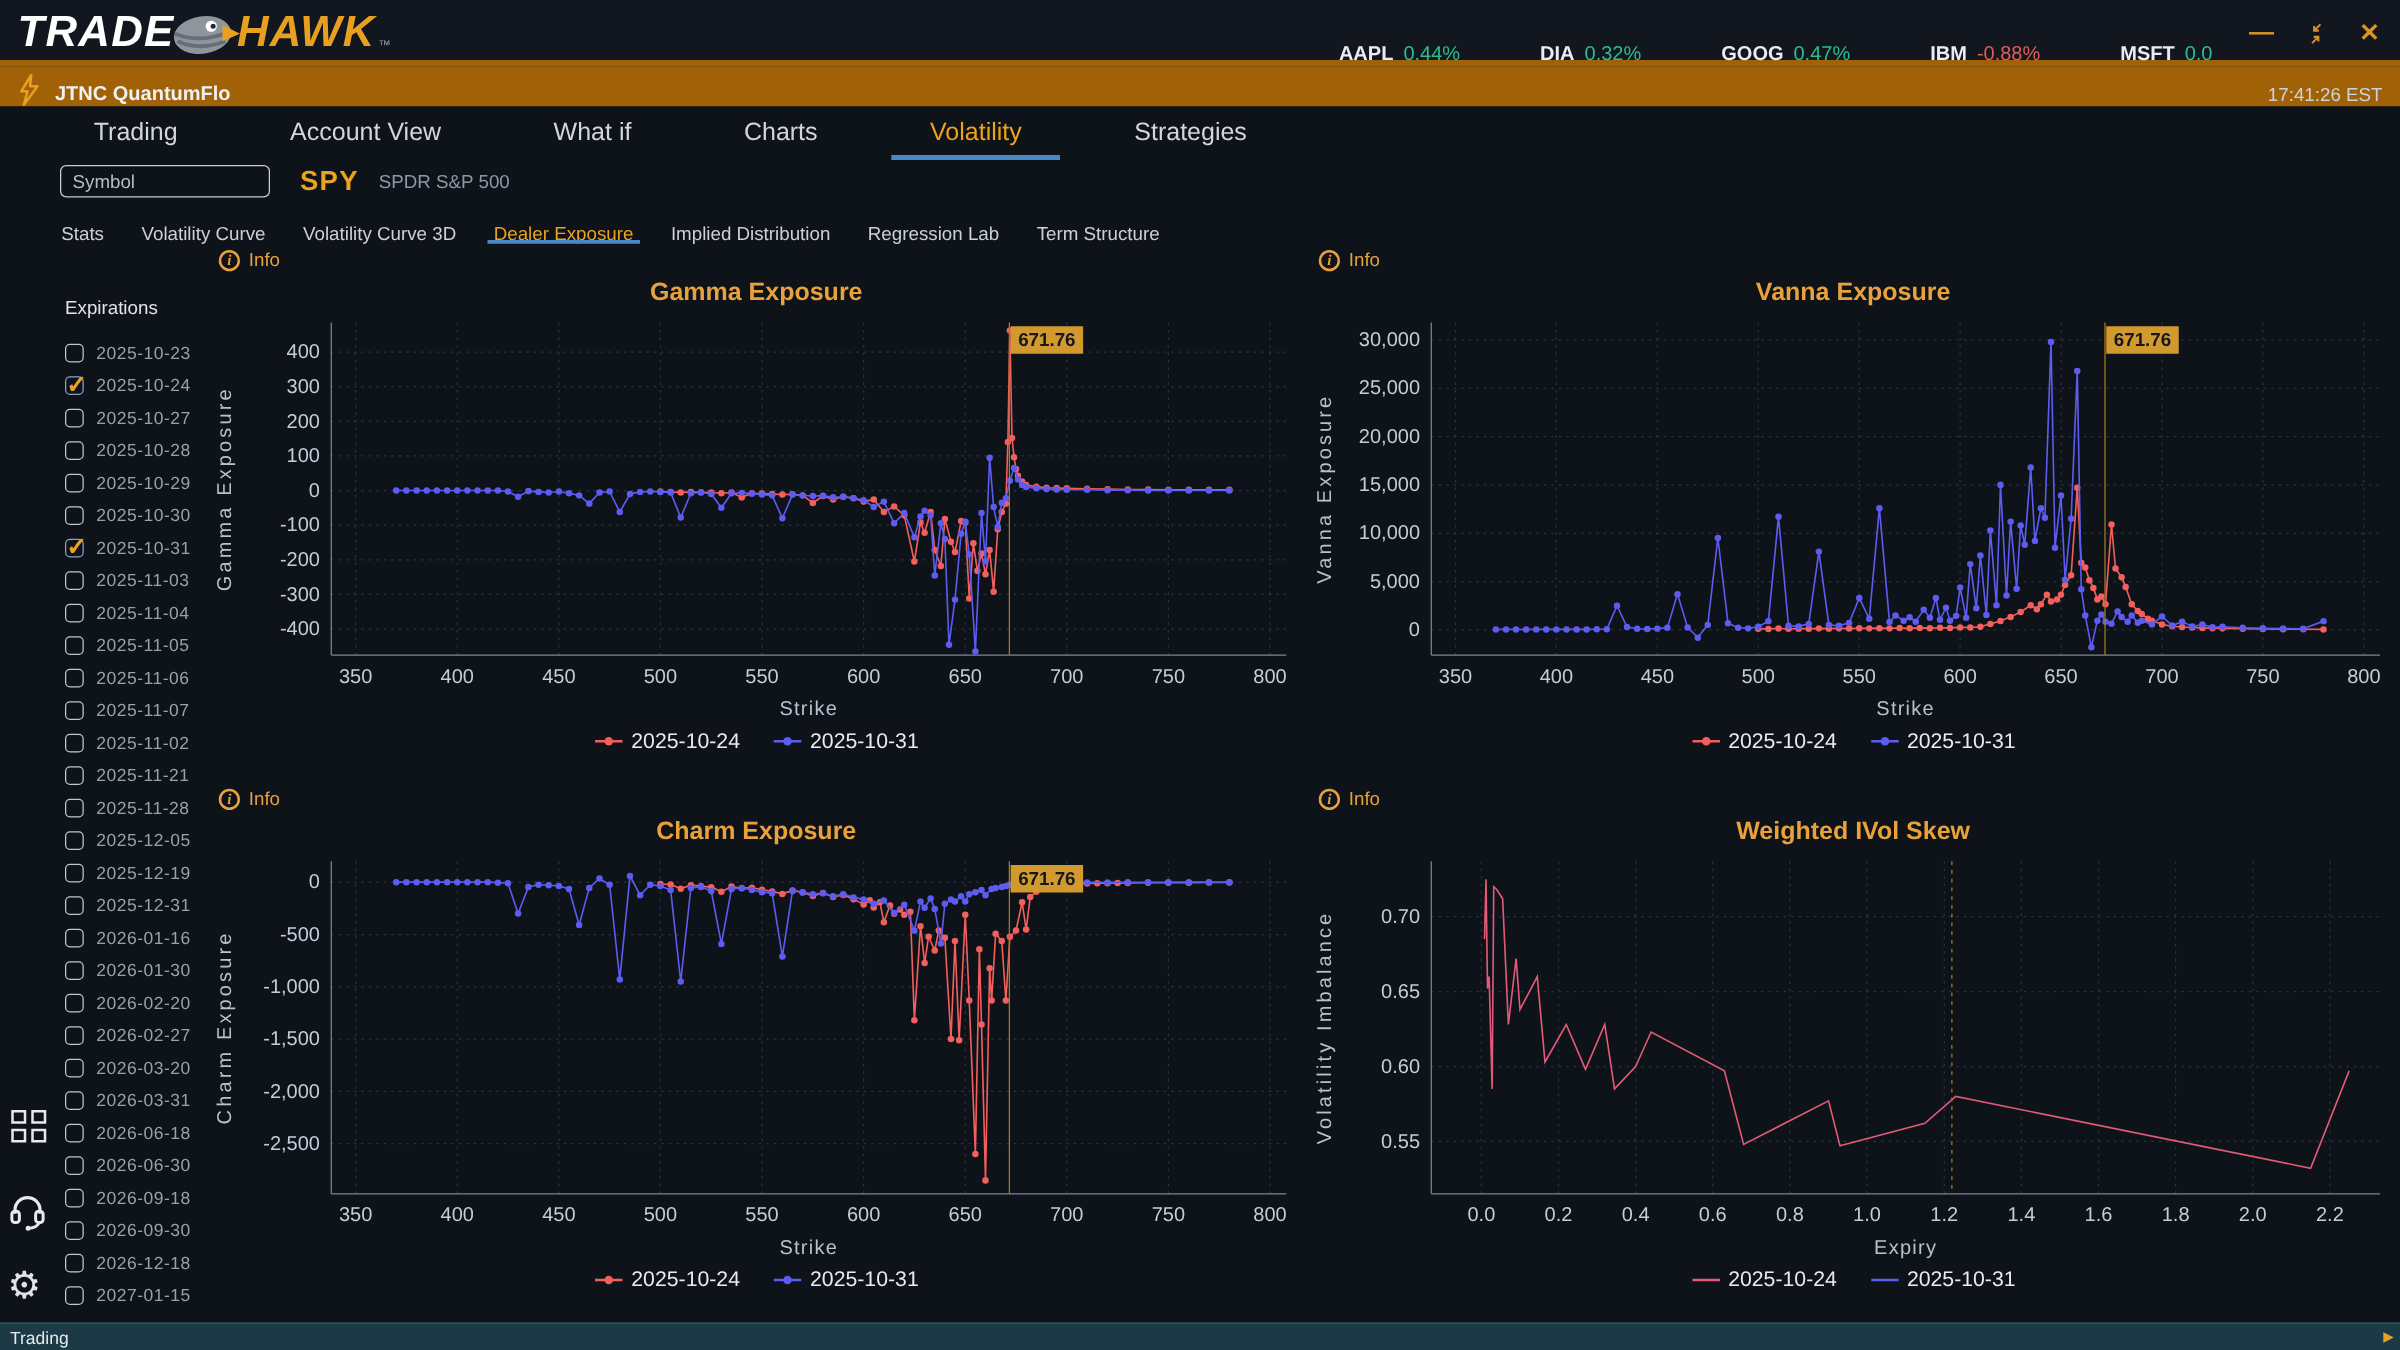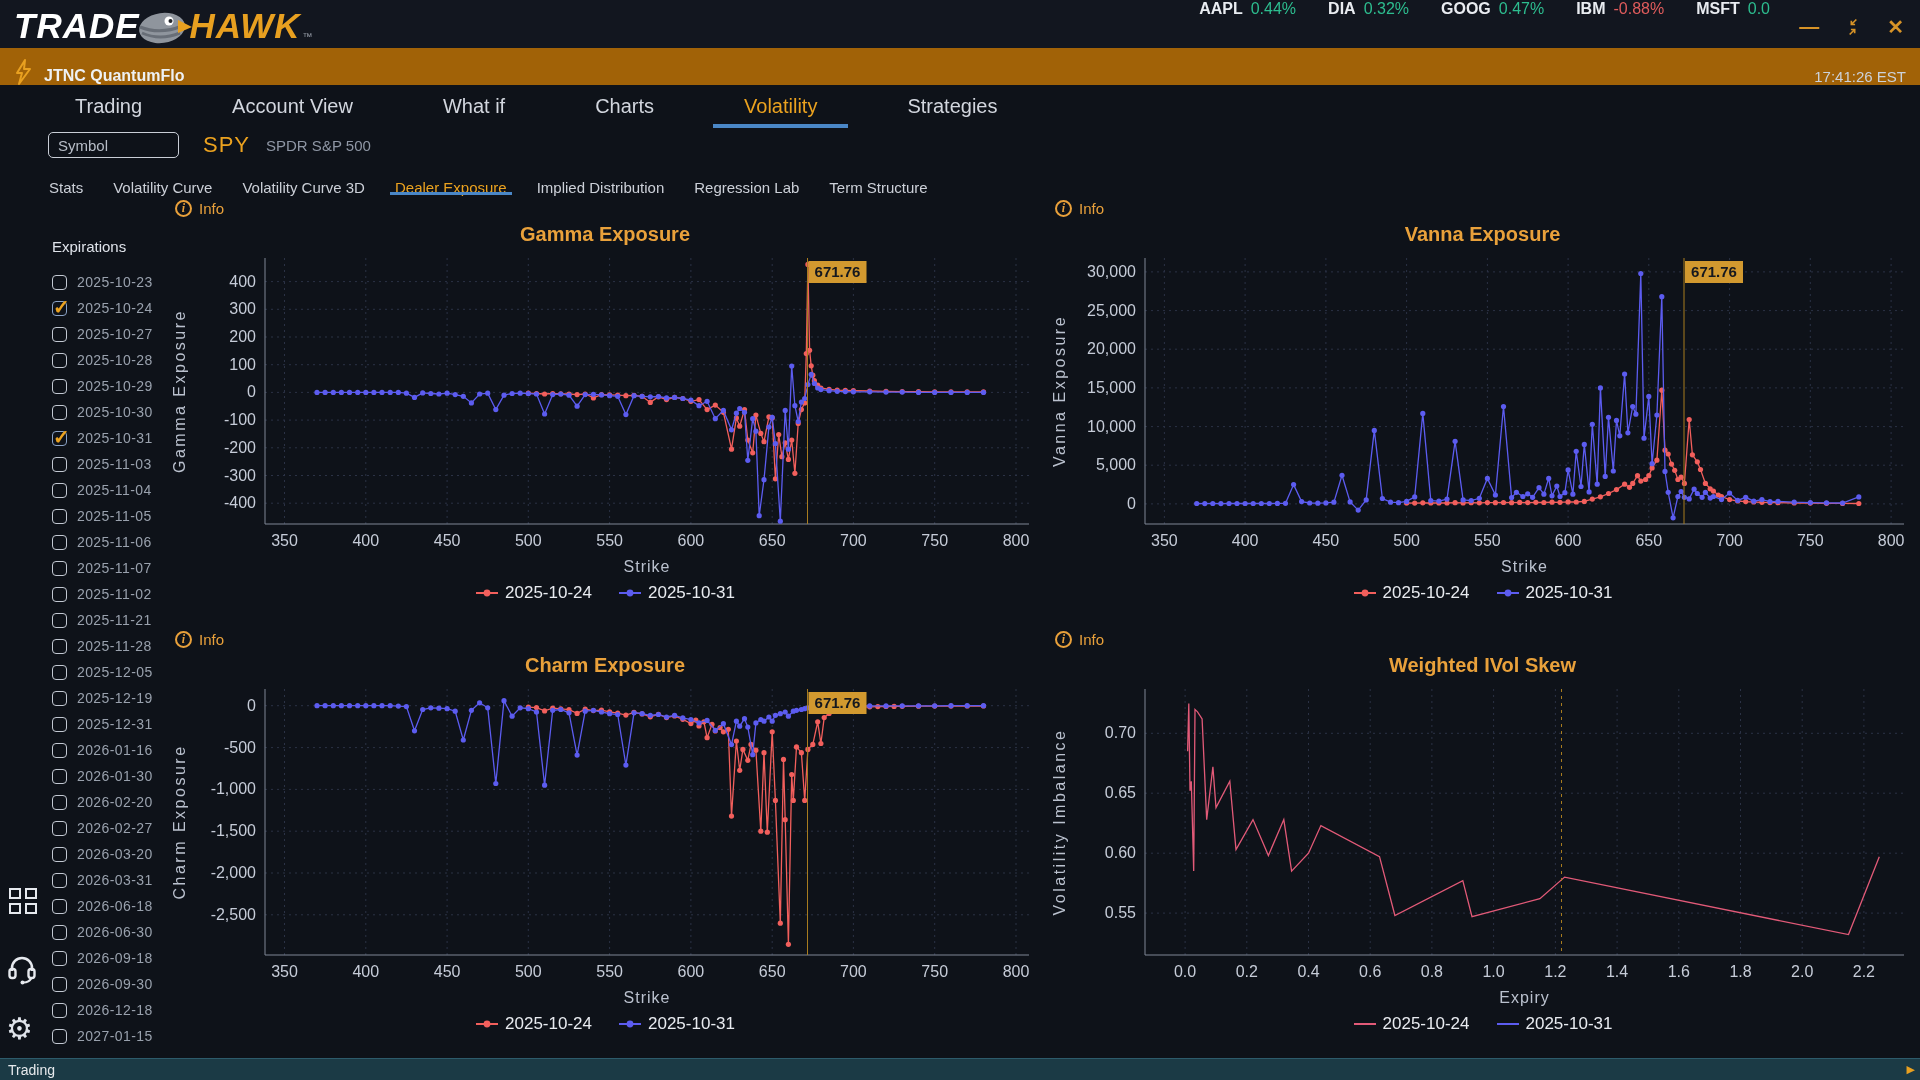--- a/index.html
+++ b/index.html
@@ -6,21 +6,21 @@
   *{box-sizing:border-box;font-family:"Liberation Sans",sans-serif;}
   .app{position:relative;width:1920px;height:1080px;background:#0e1219;overflow:hidden;color:#d5d9e0;}
 
   
   .topbar{position:absolute;left:0;top:0;right:0;height:53px;background:#12161f;border-bottom:5px solid #a16207;}
   .logo{position:absolute;left:14px;top:5px;display:flex;align-items:flex-start;}
   .logo-trade{font-style:italic;font-weight:900;font-size:35px;color:#ffffff;letter-spacing:1px;line-height:42px;}
   .logo-hawk{font-style:italic;font-weight:900;font-size:35px;color:#e8a020;letter-spacing:1px;line-height:42px;}
   .logo-tm{color:#9aa0ab;font-size:10px;margin-top:26px;margin-left:2px;}
   .hawk-svg{margin:2px -2px 0 -4px;}
-  .tickers{position:absolute;right:150px;top:0;height:53px;display:flex;align-items:flex-start;gap:32px;}
+  .tickers{position:absolute;right:150px;top:0;height:53px;display:flex;align-items:flex-end;gap:64px;}
   .ticker{display:flex;align-items:center;gap:8px;}
   .ticker .tsym{color:#e9ecf1;font-size:16px;font-weight:bold;}
   .ticker .tchg{font-size:16px;}
   .tchg.up{color:#2dbd8f;}
   .tchg.down{color:#e05c5c;}
   .win-controls{position:absolute;right:16px;top:0;height:53px;display:flex;align-items:center;gap:24px;color:#d79327;}
   .wc-min{font-size:20px;font-weight:bold;cursor:default;}
   .wc-close{font-size:20px;font-weight:bold;cursor:default;}
 
   
@@ -30,23 +30,23 @@
   .clock{margin-left:auto;margin-right:14px;font-size:15px;color:#ccd2da;}
 
   
   .tabs{position:absolute;top:85px;left:0;right:0;height:43px;display:flex;align-items:stretch;padding-left:30px;}
   .tab{padding:0 45px;font-size:20px;color:#d2d6de;display:flex;align-items:center;position:relative;cursor:pointer;}
   .tab.active{color:#eba21f;}
   .tab.active::after{content:"";position:absolute;left:14px;right:14px;bottom:0;height:4px;background:#4a87c7;}
 
   
   .symbol-row{position:absolute;top:128px;left:0;right:0;height:34px;display:flex;align-items:center;}
-  .symbol-input{margin-left:48px;width:131px;height:26px;background:transparent;border:1px solid #c9ced6;border-radius:5px;color:#dfe3ea;padding:0 9px;font-size:15px;outline:none;}
+  .symbol-input{margin-left:48px;width:168px;height:26px;background:transparent;border:1px solid #c9ced6;border-radius:5px;color:#dfe3ea;padding:0 9px;font-size:15px;outline:none;}
   .symbol-input::placeholder{color:#b7bdc7;}
-  .sym{margin-left:24px;color:#eba21f;font-size:22px;font-weight:normal;letter-spacing:1px;}
+  .sym{margin-left:24px;color:#eba21f;font-size:22px;font-weight:bold;letter-spacing:1px;}
   .symname{margin-left:16px;color:#8f97a5;font-size:15px;}
 
   
   .subtabs{position:absolute;top:162px;left:0;right:0;height:34px;display:flex;align-items:flex-end;padding-left:34px;}
   .subtab{padding:0 15px;font-size:15px;color:#ccd0d8;display:flex;align-items:center;position:relative;cursor:pointer;}
   .subtab.active{color:#eba21f;}
   .subtab.active::after{content:"";position:absolute;left:10px;right:10px;bottom:1px;height:3px;background:#4a87c7;}
 
   
   .sidebar{position:absolute;left:0;top:196px;width:165px;bottom:22px;padding-top:42px;}

